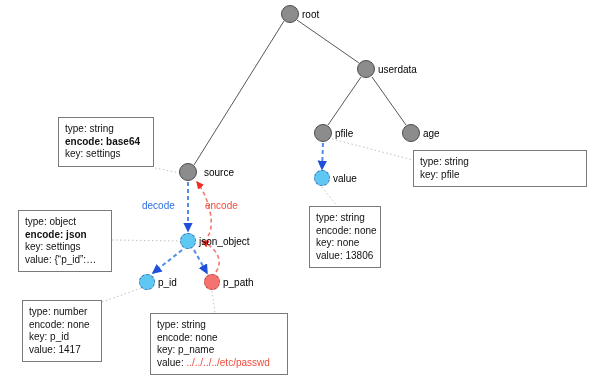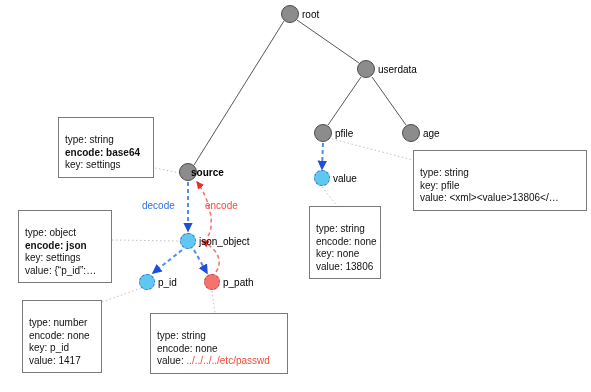--- a/index.html
+++ b/index.html
@@ -21,21 +21,21 @@
     position:absolute;font-size:10px;color:#000;white-space:nowrap;
     line-height:11px;
   }
 
   .edgelabel{position:absolute;font-size:10px;white-space:nowrap;font-weight:400;}
   .edgelabel.decode{color:#2f6fe0;}
   .edgelabel.encode{color:#ef4b3c;}
 
   .infobox{
     position:absolute;background:#ffffff;border:1px solid #7a7a7a;
-    box-sizing:border-box;padding:16px 6px 5px 6px;
+    box-sizing:border-box;padding:5px 6px 5px 6px;
     font-size:10px;line-height:12.6px;color:#111;
     white-space:nowrap;
   }
   .infobox .row{display:block;}
   .infobox .bold{font-weight:bold;}
   .infobox .redtxt{color:#ef4b3c;}
 </style>
 </head>
 <body>
 
@@ -79,21 +79,21 @@
       <line x1="212" y1="291" x2="215" y2="313"></line>
     </g>
   </svg>
 
   <div id="nodes-layer">
       <div class="node gray" style="left: 281px; top: 5px; width: 18px; height: 18px;"></div>
       <div class="nlabel" style="left: 302px; top: 9px;">root</div>
       <div class="node gray" style="left: 357px; top: 60px; width: 18px; height: 18px;"></div>
       <div class="nlabel" style="left: 378px; top: 64px;">userdata</div>
       <div class="node gray" style="left: 179px; top: 163px; width: 18px; height: 18px;"></div>
-      <div class="nlabel" style="left: 191px; top: 167px; font-weight: bold;">source</div>
+      <div class="nlabel" style="left: 204px; top: 167px;">source</div>
       <div class="node gray" style="left: 314px; top: 124px; width: 18px; height: 18px;"></div>
       <div class="nlabel" style="left: 335px; top: 128px;">pfile</div>
       <div class="node gray" style="left: 402px; top: 124px; width: 18px; height: 18px;"></div>
       <div class="nlabel" style="left: 423px; top: 128px;">age</div>
       <div class="node blue" style="left: 314px; top: 170px; width: 16px; height: 16px;"></div>
       <div class="nlabel" style="left: 333px; top: 173px;">value</div>
       <div class="node blue" style="left: 180px; top: 233px; width: 16px; height: 16px;"></div>
       <div class="nlabel" style="left: 199px; top: 236px;">json_object</div>
       <div class="node blue" style="left: 139px; top: 274px; width: 16px; height: 16px;"></div>
       <div class="nlabel" style="left: 158px; top: 277px;">p_id</div>
@@ -108,21 +108,20 @@
 
   <div id="boxes-layer">
       <div class="infobox" style="left: 58px; top: 117px; width: 96px;">
         <span class="row"><span>type: string</span></span>
         <span class="row bold"><span>encode: base64</span></span>
         <span class="row"><span>key: settings</span></span>
       </div>
       <div class="infobox" style="left: 413px; top: 150px; width: 174px;">
         <span class="row"><span>type: string</span></span>
         <span class="row"><span>key: pfile</span></span>
-        <span class="row"><span>value: &lt;xml&gt;&lt;value&gt;13806&lt;/…</span></span>
       </div>
       <div class="infobox" style="left: 18px; top: 210px; width: 94px;">
         <span class="row"><span>type: object</span></span>
         <span class="row bold"><span>encode: json</span></span>
         <span class="row"><span>key: settings</span></span>
         <span class="row"><span>value: {“p_id”:…</span></span>
       </div>
       <div class="infobox" style="left: 309px; top: 206px; width: 72px;">
         <span class="row"><span>type: string</span></span>
         <span class="row"><span>encode: none</span></span>
@@ -131,17 +130,18 @@
       </div>
       <div class="infobox" style="left: 22px; top: 300px; width: 80px;">
         <span class="row"><span>type: number</span></span>
         <span class="row"><span>encode: none</span></span>
         <span class="row"><span>key: p_id</span></span>
         <span class="row"><span>value: 1417</span></span>
       </div>
       <div class="infobox" style="left: 150px; top: 313px; width: 138px;">
         <span class="row"><span>type: string</span></span>
         <span class="row"><span>encode: none</span></span>
+        <span class="row"><span>key: p_name</span></span>
         <span class="row"><span>value: </span><span class="redtxt">../../../../etc/passwd</span></span>
       </div>
     </div>
 
 </div>
 
 </body></html>

